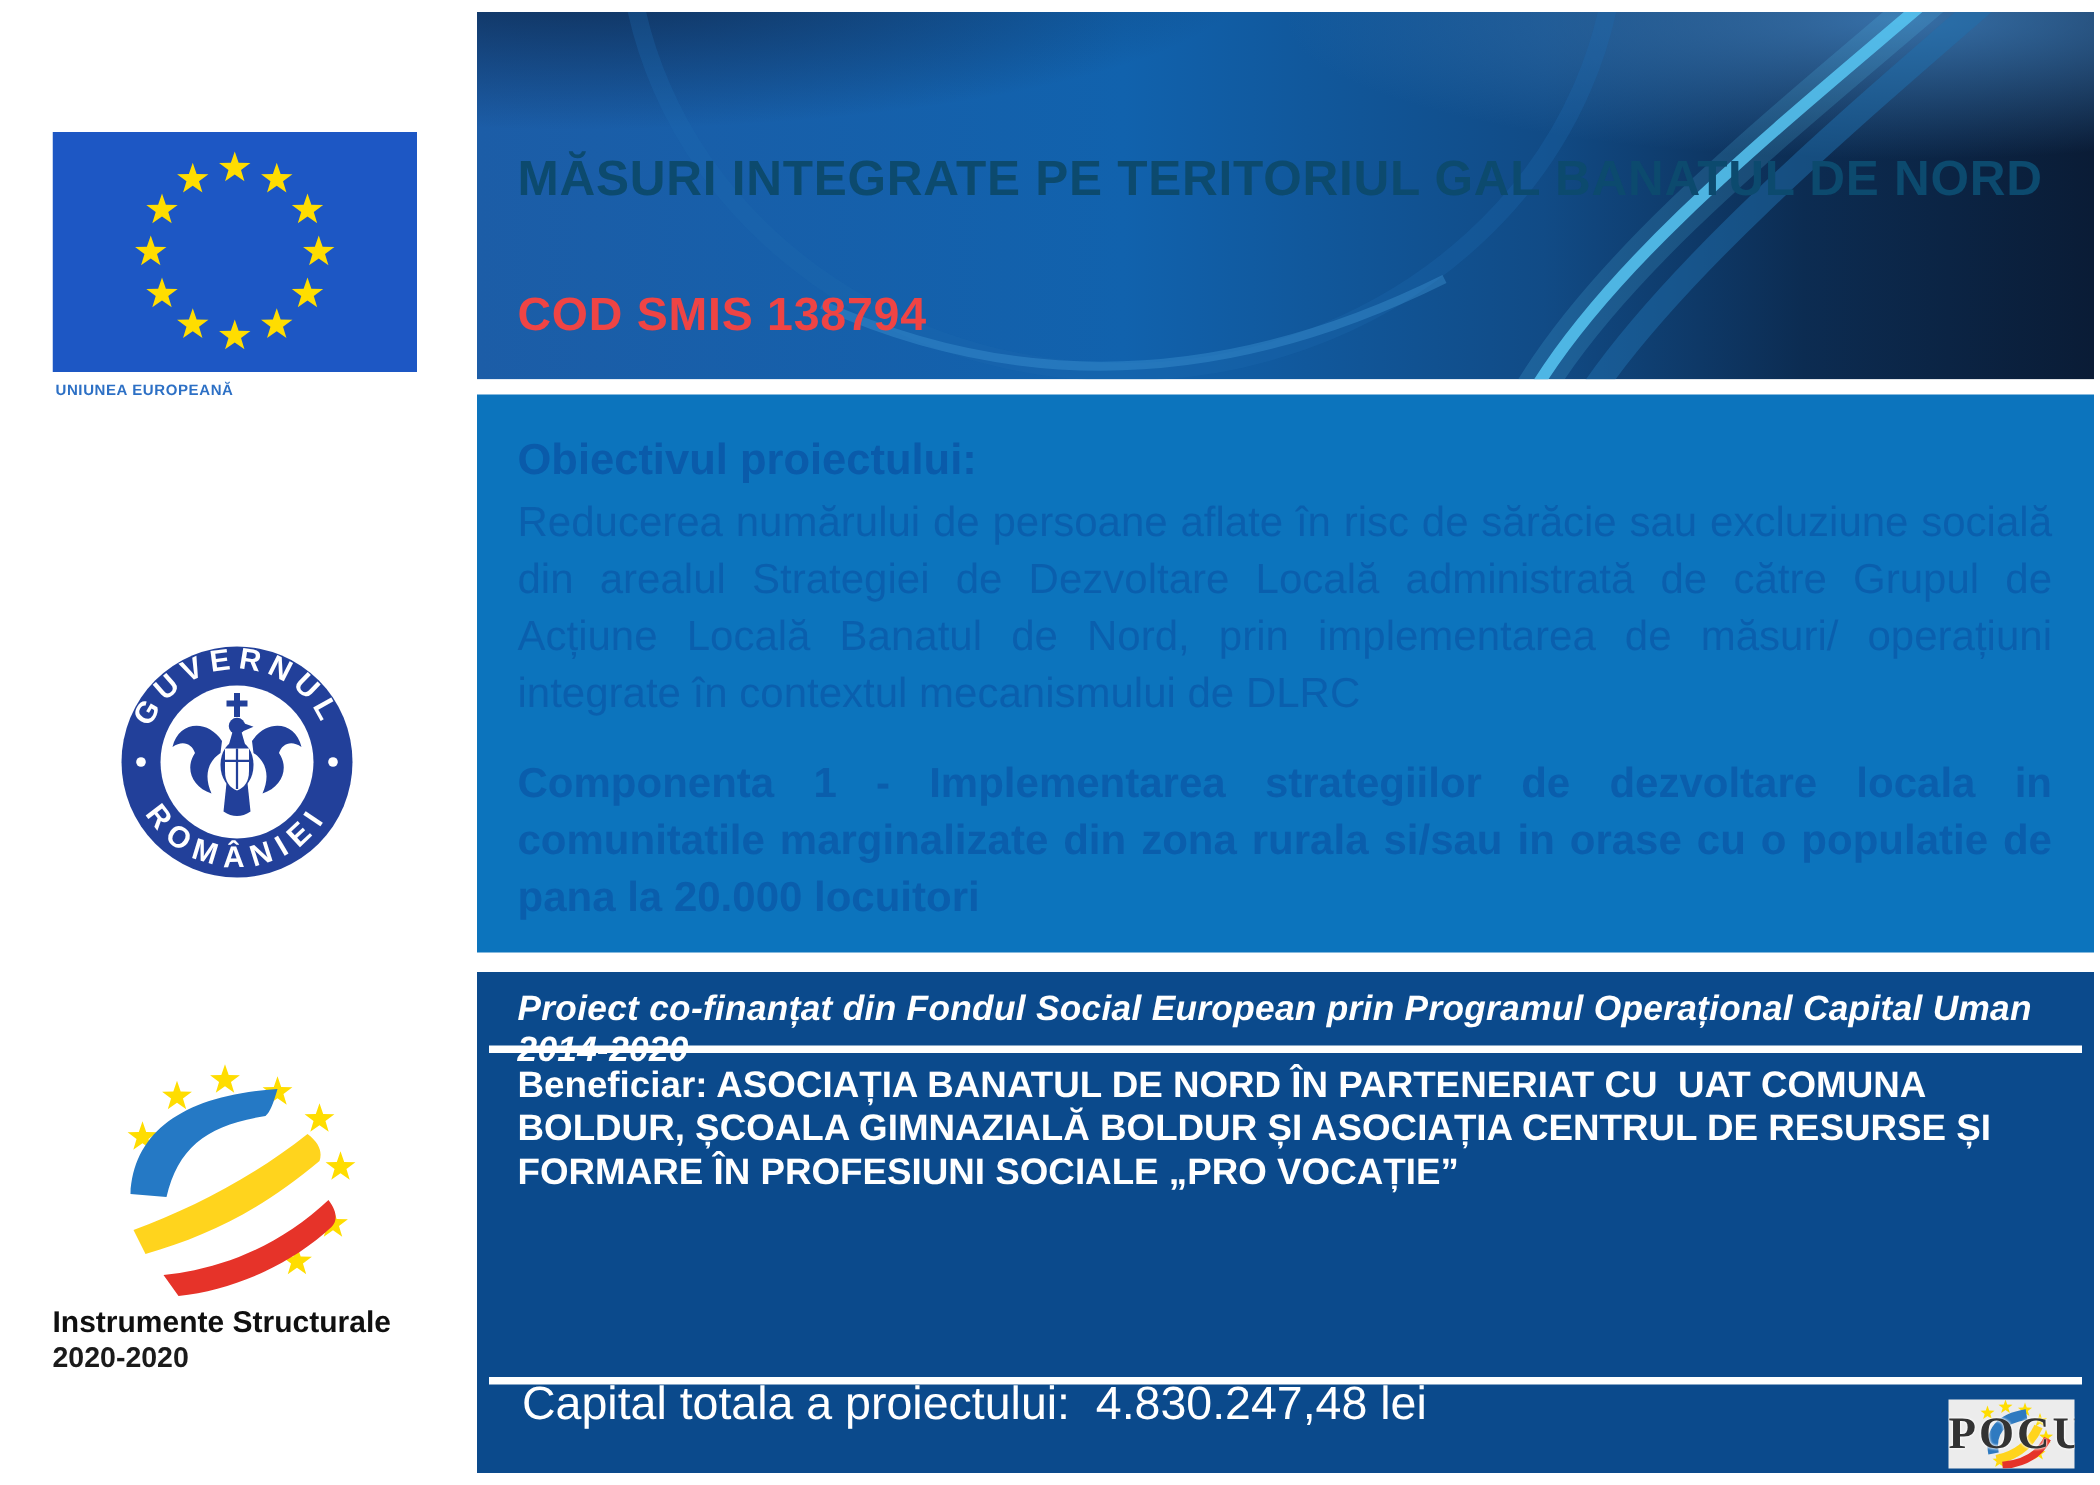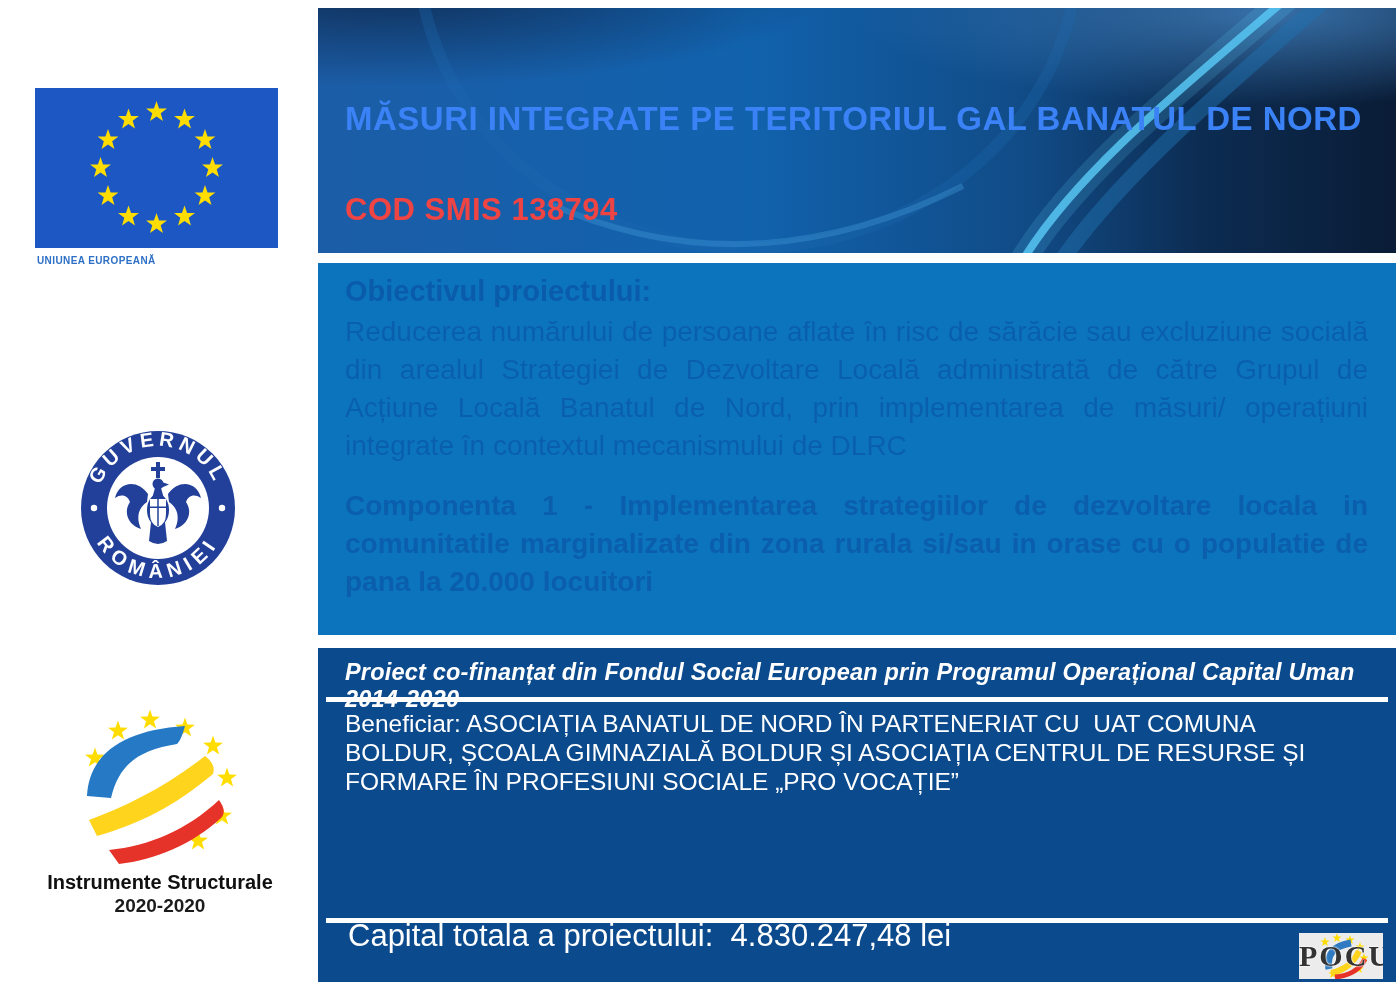--- a/index.html
+++ b/index.html
@@ -13,46 +13,46 @@
   .abs { position: absolute; }
 
   
   .eu-flag { left: 35px; top: 88px; width: 243px; height: 160px; }
   .eu-caption {
     left: 37px; top: 255px;
     font-size: 10px; font-weight: bold; letter-spacing: .4px;
     color: #2d70c5;
   }
   .gov-seal { left: 79px; top: 429px; width: 158px; height: 158px; }
-  .si-logo { left: 35px; top: 698px; width: 250px; text-align: center; }
+  .si-logo { left: 35px; top: 698px; width: 250px; }
   .si-logo svg { display: block; }
   .si-line1 { font-size: 20px; font-weight: bold; color: #101010; line-height: 24px; }
   .si-line2 { font-size: 19px; font-weight: bold; color: #1b1b1b; line-height: 23px; }
 
   
   .hero {
     left: 318px; top: 8px; width: 1078px; height: 245px;
     overflow: hidden;
   }
   .hero-bg { position: absolute; left: 0; top: 0; width: 100%; height: 100%; }
   .hero-title {
     position: absolute; left: 27px; top: 92px; right: 10px;
-    font-size: 33px; font-weight: bold; color: #3b82f6;
+    font-size: 33px; font-weight: bold; color: #0c4a6e;
     letter-spacing: .5px; line-height: 38px; white-space: nowrap;
   }
   .hero-smis {
     position: absolute; left: 27px; top: 184px;
     font-size: 31px; font-weight: bold; color: #ef4444; letter-spacing: .5px;
   }
 
   
   .objective {
     left: 318px; top: 263px; width: 1078px; height: 372px;
     background: #0c74bd;
-    padding: 8px 28px 0 27px;
+    padding: 24px 28px 0 27px;
   }
   .obj-heading {
     font-size: 29px; font-weight: bold;
     color: #0a58a8; opacity: .88; line-height: 40px;
   }
   .obj-body {
     font-size: 28px; color: #0a58a8; opacity: .72;
     text-align: justify; line-height: 38px; margin-top: 2px;
   }
   .obj-component {
@@ -70,20 +70,21 @@
     font-size: 23.5px; font-weight: bold; font-style: italic;
     color: #ffffff; letter-spacing: .2px;
   }
   .divider { position: absolute; left: 8px; right: 8px; height: 5px; background: #ffffff; }
   .divider-1 { top: 49px; }
   .divider-2 { top: 270px; }
   .beneficiary {
     position: absolute; left: 27px; top: 61px; right: 30px;
     font-size: 24.5px; line-height: 29px; color: #ffffff;
     white-space: pre-wrap;
+    font-weight: bold;
   }
   .values {
     position: absolute; left: 30px; top: 188px;
     font-size: 31px; line-height: 40px; color: #ffffff;
     white-space: pre-wrap;
   }
   .pocu {
     position: absolute; right: 13px; top: 285px; width: 84px; height: 46px;
     background: #ececec; overflow: hidden;
   }

